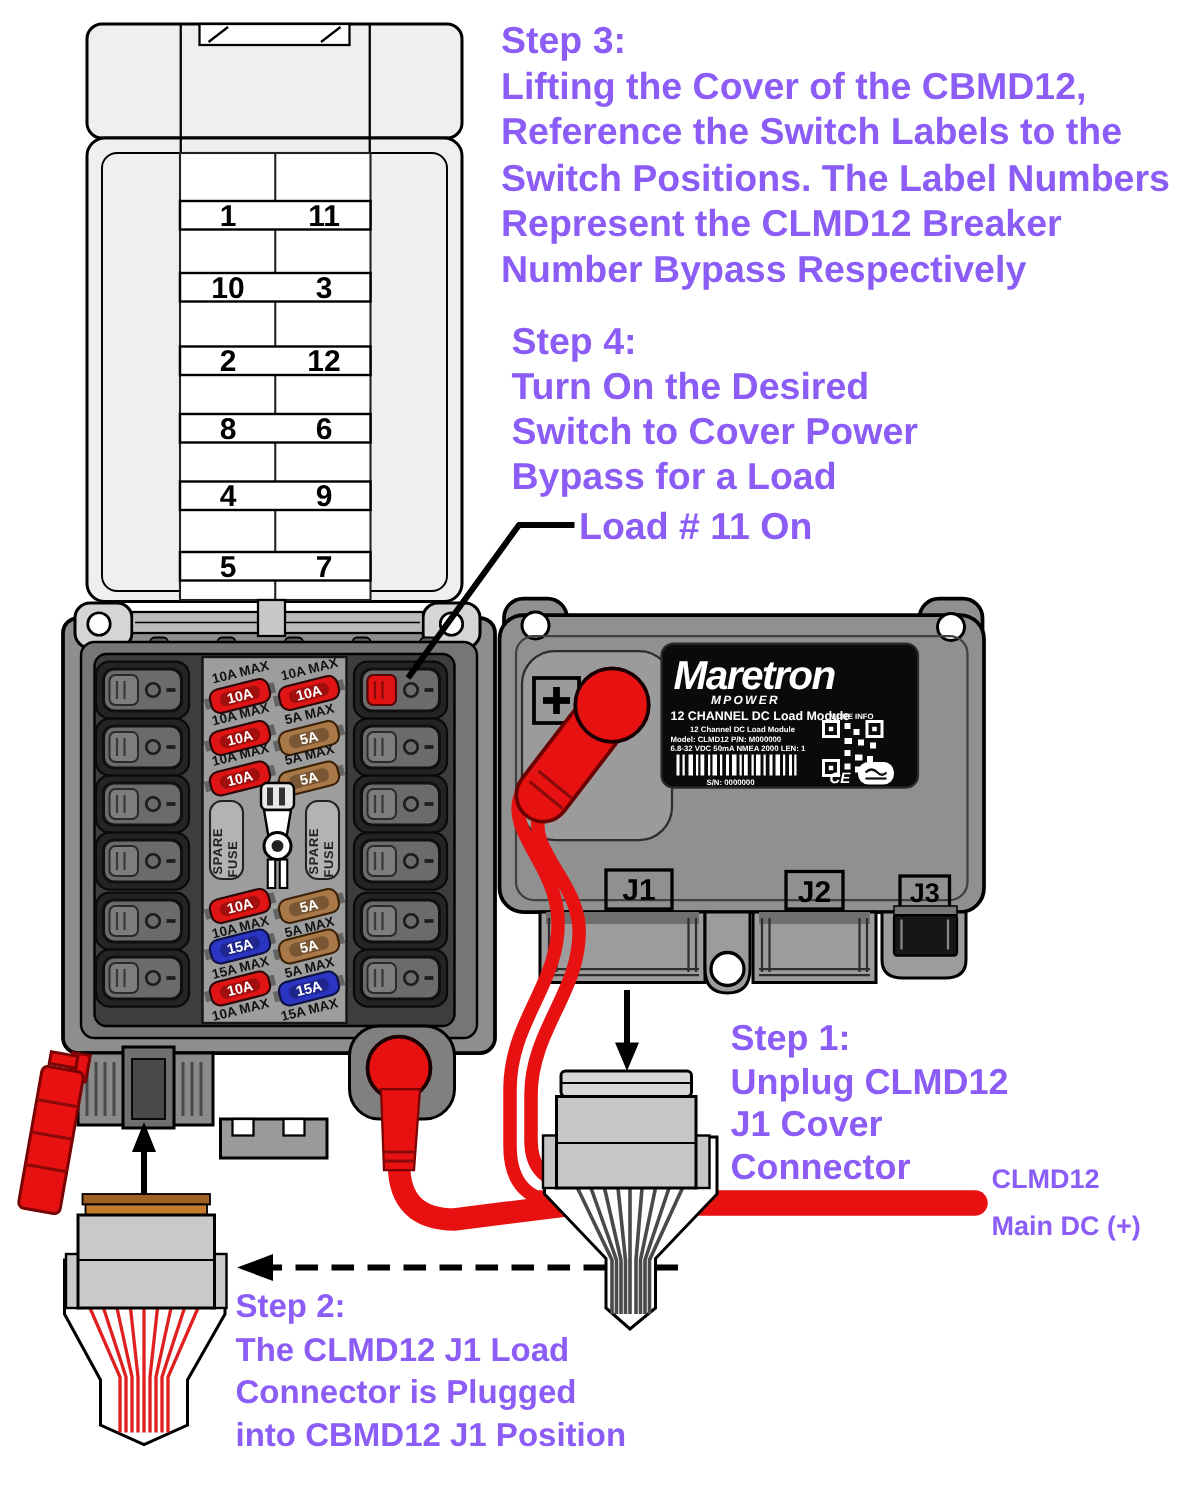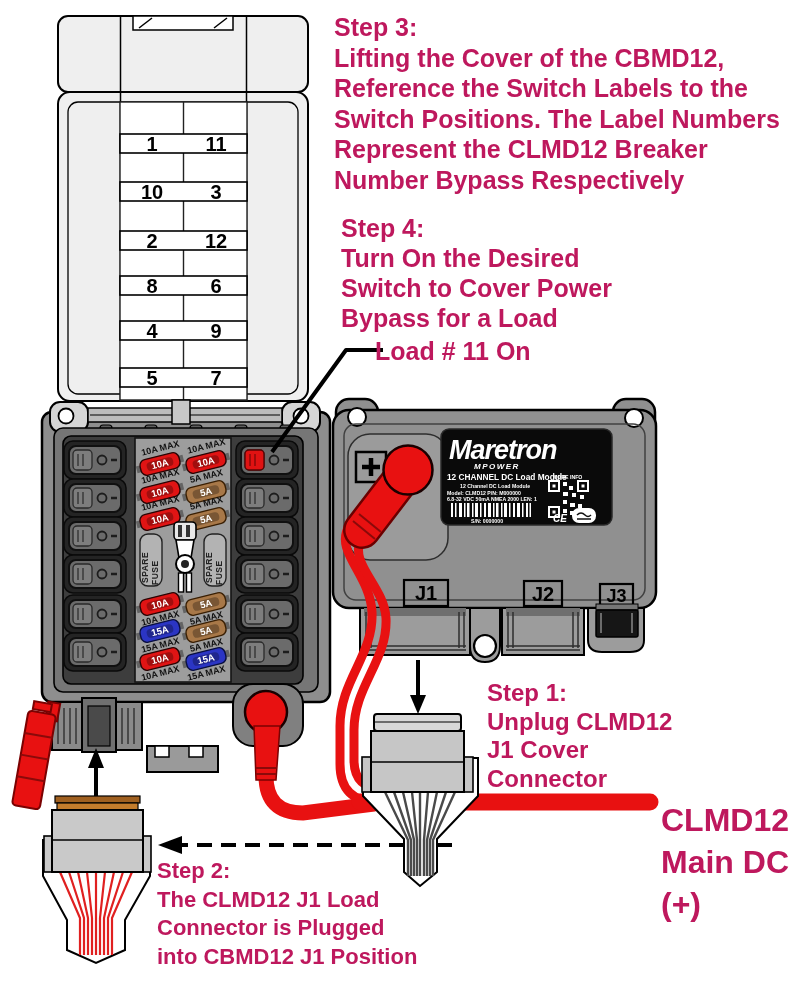--- a/index.html
+++ b/index.html
@@ -1,25 +1,25 @@
 <!DOCTYPE html>
 <html><head>
 <meta charset="utf-8">
 <style>
   html,body{margin:0;padding:0;background:#fff;}
   .canvas{position:relative;width:801px;height:991px;background:#ffffff;overflow:hidden;
           font-family:"Liberation Sans",sans-serif;}
   svg{position:absolute;left:0;top:0;}
-  .t{position:absolute;font-weight:bold;color:#be185d;white-space:pre-line;
+  .t{position:absolute;font-weight:bold;color:#8b5cf6;white-space:pre-line;
      font-family:"Liberation Sans",sans-serif;}
   #step3{left:334px;top:12px;font-size:25px;line-height:30.5px;}
   #step4{left:341px;top:213px;font-size:25px;line-height:30px;}
-  #load11{left:375px;top:337px;font-size:25px;}
+  #load11{left:386px;top:337px;font-size:25px;}
   #step1{left:487px;top:679px;font-size:24px;line-height:28.5px;}
-  #maindc{left:661px;top:799px;font-size:32px;line-height:42px;}
+  #maindc{left:661px;top:771px;font-size:18px;line-height:31px;}
   #step2{left:157px;top:857px;font-size:22px;line-height:28.5px;}
   
   .covernum{font:bold 20px "Liberation Sans",sans-serif;fill:#000;}
   .jlabel{font:bold 20px "Liberation Sans",sans-serif;fill:#000;}
   .jlabel3{font:bold 18px "Liberation Sans",sans-serif;fill:#000;}
   .fuseval{font:bold 9.5px "Liberation Sans",sans-serif;fill:#fff;}
   .fusemax{font:bold 9px "Liberation Sans",sans-serif;fill:#111;}
   .sparetxt{font:bold 8.5px "Liberation Sans",sans-serif;fill:#222;letter-spacing:.5px;}
   .mbrand{font:italic bold 27px "Liberation Sans",sans-serif;fill:#fff;letter-spacing:-1px;}
   .msub{font:italic bold 8px "Liberation Sans",sans-serif;fill:#fff;letter-spacing:1.5px;}

